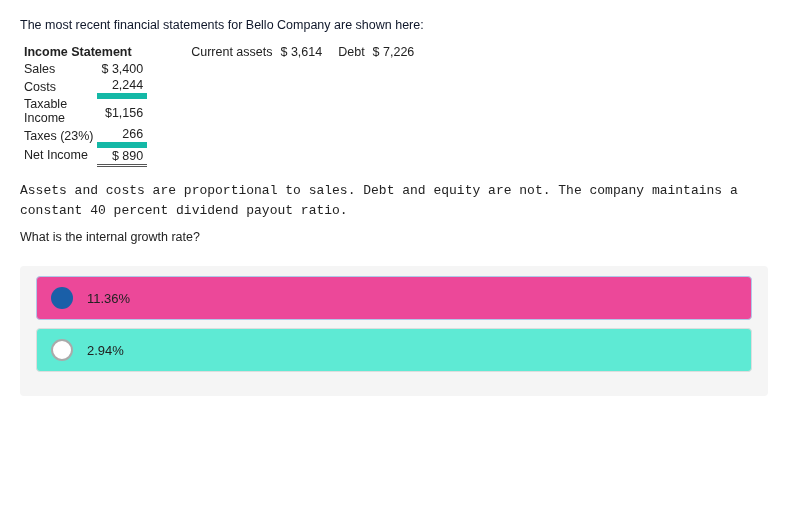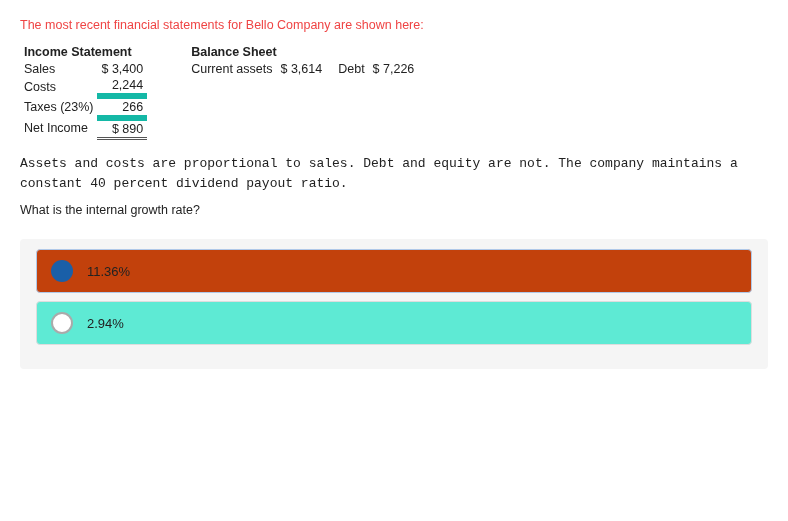--- a/index.html
+++ b/index.html
@@ -8,21 +8,21 @@
       font-size: 13px;
       background: #fff;
       color: #222;
       padding: 18px 20px;
       width: 788px;
       min-height: 521px;
     }
     .intro-text {
       font-size: 12.5px;
       margin-bottom: 12px;
-      color: #ef4444;
+      color: #0f172a;
     }
     .body-text {
       font-size: 13px;
       margin-bottom: 10px;
       line-height: 1.5;
       font-family: Liberation Mono, monospace;
     }
     .question-text {
       font-size: 12.5px;
       margin-bottom: 22px;
@@ -42,21 +42,21 @@
     .choice-item {
       display: flex;
       align-items: center;
       padding: 10px 14px;
       border-radius: 4px;
       margin-bottom: 8px;
       cursor: pointer;
       font-size: 13px;
     }
     .choice-item.selected {
-      background: #c2410c;
+      background: #ec4899;
       border: 1px solid #b0c8e8;
     }
     .choice-item.unselected {
       background: #5eead4;
       border: 1px solid #ddd;
     }
     .radio-filled {
       width: 22px;
       height: 22px;
       border-radius: 50%;
@@ -107,37 +107,38 @@
       </tr>
       <tr>
         <td>Sales</td>
         <td class="align-right">$ 3,400</td>
       </tr>
       <tr>
         <td>Costs</td>
         <td class="align-right u-bottom">2,244</td>
       </tr>
       <tr>
+        <td>Taxable<br>Income</td>
+        <td class="align-right">$1,156</td>
+      </tr>
+      <tr>
         <td>Taxes (23%)</td>
         <td class="align-right u-bottom">266</td>
       </tr>
       <tr>
         <td>Net Income</td>
         <td class="align-right u-bottom" style="border-bottom:3px double #555;">$ 890</td>
       </tr>
     </tbody>
       </table>
   </div>
 
   <div style="margin-left:20px;">
     <table class="fin-table">
       <tbody>
-          <tr class="fin-row-header">
-        <td colspan="4">Balance Sheet</td>
-      </tr>
       <tr>
         <td>Current assets</td>
         <td class="align-right">$ 3,614</td>
         <td style="padding-left:12px;">Debt</td>
         <td class="align-right">$ 7,226</td>
       </tr>
     </tbody>
       </table>
   </div>
 </div>

